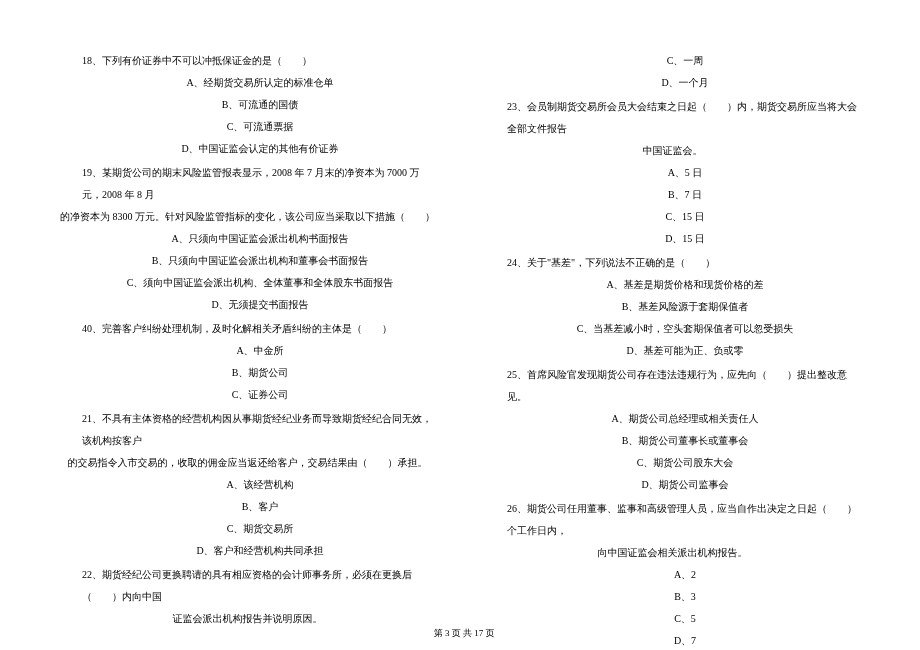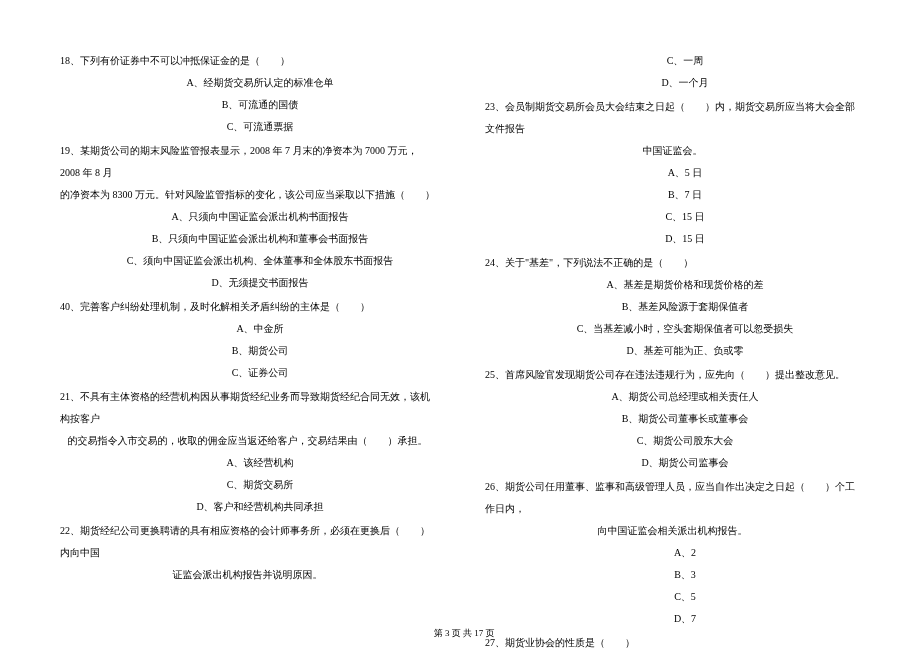--- a/index.html
+++ b/index.html
@@ -24,20 +24,21 @@
     }
     .col {
       flex: 1;
       line-height: 2.2;
     }
     .question {
       margin-bottom: 2px;
     }
     .q-text {
       text-indent: 0;
+      margin-left: 22px;
     }
     .option {
       padding-left: 2.5em;
       text-align: center;
     }
     .q-cont {
       text-indent: 0;
       text-align: center;
     }
     .footer {
@@ -53,20 +54,21 @@
 <body>
 
 <div class="columns">
   <div class="col">
 
     <div class="question">
       <div class="q-text">18、下列有价证券中不可以冲抵保证金的是（　　）</div>
       <div class="option">A、经期货交易所认定的标准仓单</div>
       <div class="option">B、可流通的国债</div>
       <div class="option">C、可流通票据</div>
+      <div class="option">D、中国证监会认定的其他有价证券</div>
     </div>
 
     <div class="question">
       <div class="q-text">19、某期货公司的期末风险监管报表显示，2008 年 7 月末的净资本为 7000 万元，2008 年 8 月</div>
       <div class="q-cont">的净资本为 8300 万元。针对风险监管指标的变化，该公司应当采取以下措施（　　）</div>
       <div class="option">A、只须向中国证监会派出机构书面报告</div>
       <div class="option">B、只须向中国证监会派出机构和董事会书面报告</div>
       <div class="option">C、须向中国证监会派出机构、全体董事和全体股东书面报告</div>
       <div class="option">D、无须提交书面报告</div>
     </div>
@@ -75,20 +77,21 @@
       <div class="q-text">40、完善客户纠纷处理机制，及时化解相关矛盾纠纷的主体是（　　）</div>
       <div class="option">A、中金所</div>
       <div class="option">B、期货公司</div>
       <div class="option">C、证券公司</div>
     </div>
 
     <div class="question">
       <div class="q-text">21、不具有主体资格的经营机构因从事期货经纪业务而导致期货经纪合同无效，该机构按客户</div>
       <div class="q-cont">的交易指令入市交易的，收取的佣金应当返还给客户，交易结果由（　　）承担。</div>
       <div class="option">A、该经营机构</div>
+      <div class="option">B、客户</div>
       <div class="option">C、期货交易所</div>
       <div class="option">D、客户和经营机构共同承担</div>
     </div>
 
     <div class="question">
       <div class="q-text">22、期货经纪公司更换聘请的具有相应资格的会计师事务所，必须在更换后（　　）内向中国</div>
       <div class="q-cont">证监会派出机构报告并说明原因。</div>
 
     </div>
 

